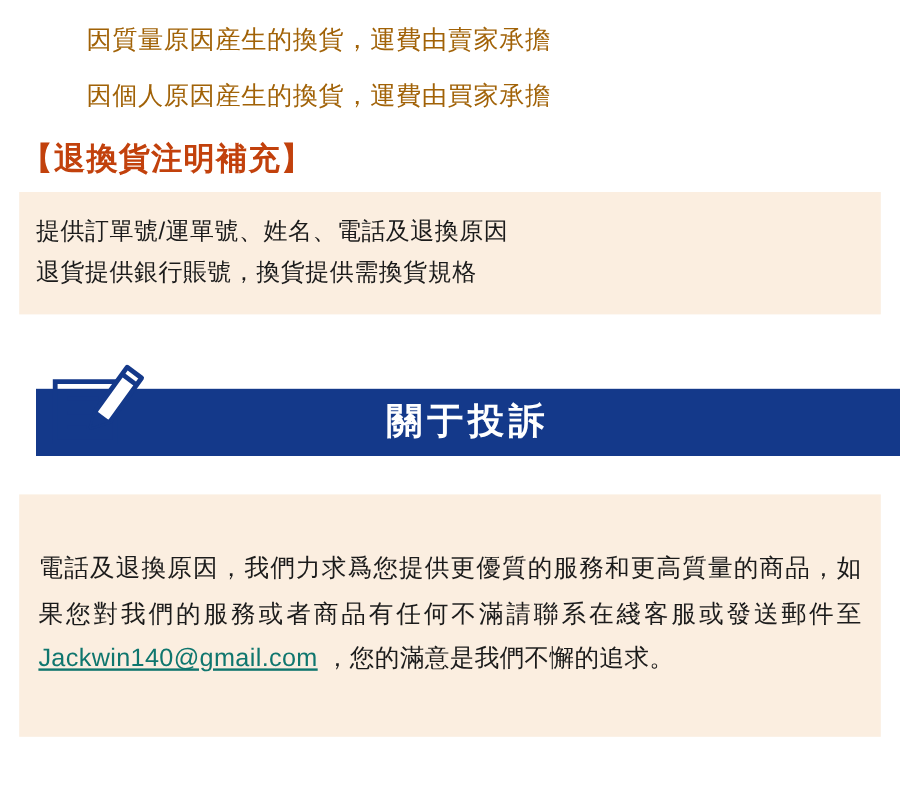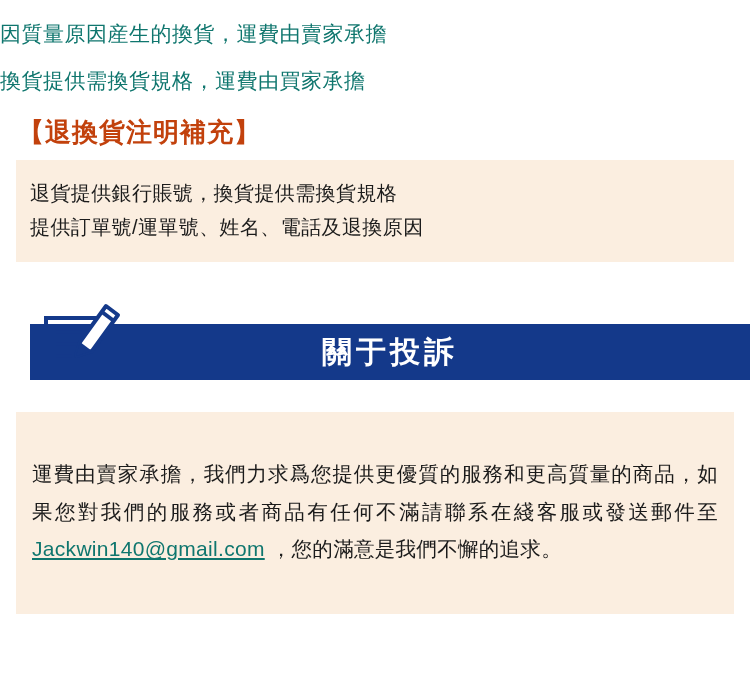--- a/index.html
+++ b/index.html
@@ -20,21 +20,22 @@
     height: 676px;
   }
 
   
   .policy-lines {
     padding: 18px 0 0 0;
   }
   .policy-line {
     font-size: 21px;
     line-height: 1.55;
-    color: #0f766e;
+    color: #a16207;
+    padding-left: 72px;
     letter-spacing: 0.5px;
     margin-bottom: 14px;
   }
 
   
   .bracket-heading {
     margin: 18px 0 10px 18px;
     font-size: 26px;
     font-weight: bold;
     color: #c2410c;
@@ -108,28 +109,28 @@
     font-size: 21px;
   }
 </style>
 </head>
 <body>
 
 <div class="page">
 
   <div class="policy-lines">
     <div class="policy-line">因質量原因産生的換貨，運費由賣家承擔</div>
-    <div class="policy-line">換貨提供需換貨規格，運費由買家承擔</div>
+    <div class="policy-line">因個人原因産生的換貨，運費由買家承擔</div>
   </div>
 
   <div class="bracket-heading">【退換貨注明補充】</div>
 
   <div class="note-block">
+    <div class="note-line">提供訂單號/運單號、姓名、電話及退換原因</div>
     <div class="note-line">退貨提供銀行賬號，換貨提供需換貨規格</div>
-    <div class="note-line">提供訂單號/運單號、姓名、電話及退換原因</div>
   </div>
 
   <div class="banner-wrap">
     <div class="banner-bar"></div>
     <div class="banner-title">關于投訴</div>
     <span class="pencil-icon">
       <svg width="86" height="86" viewBox="0 0 86 86" xmlns="http://www.w3.org/2000/svg">
 
         <path d="M10 26 H60 V76 H10 Z" fill="none" stroke="#14398a" stroke-width="4"></path>
 
@@ -139,16 +140,16 @@
 
         <path d="M44 50 L70 14 L82 23 L56 59 L40 64 Z" fill="#ffffff" stroke="#14398a" stroke-width="4" stroke-linejoin="round"></path>
 
         <path d="M40 64 L44 50 L56 59 Z" fill="#14398a"></path>
         <line x1="66" y1="20" x2="78" y2="29" stroke="#14398a" stroke-width="4"></line>
       </svg>
     </span>
   </div>
 
   <div class="complaint-block">
-    <p class="complaint-text"><span>運費由賣家承擔，我們力求爲您提供更優質的服務和更高質量的商品，如果您對我們的服務或者商品有任何不滿請聯系在綫客服或發送郵件至 </span><a class="email-link" href="#">Jackwin140@gmail.com</a><span> ，您的滿意是我們不懈的追求。</span></p>
+    <p class="complaint-text"><span>電話及退換原因，我們力求爲您提供更優質的服務和更高質量的商品，如果您對我們的服務或者商品有任何不滿請聯系在綫客服或發送郵件至 </span><a class="email-link" href="#">Jackwin140@gmail.com</a><span> ，您的滿意是我們不懈的追求。</span></p>
   </div>
 
 </div>
 
 </body></html>

